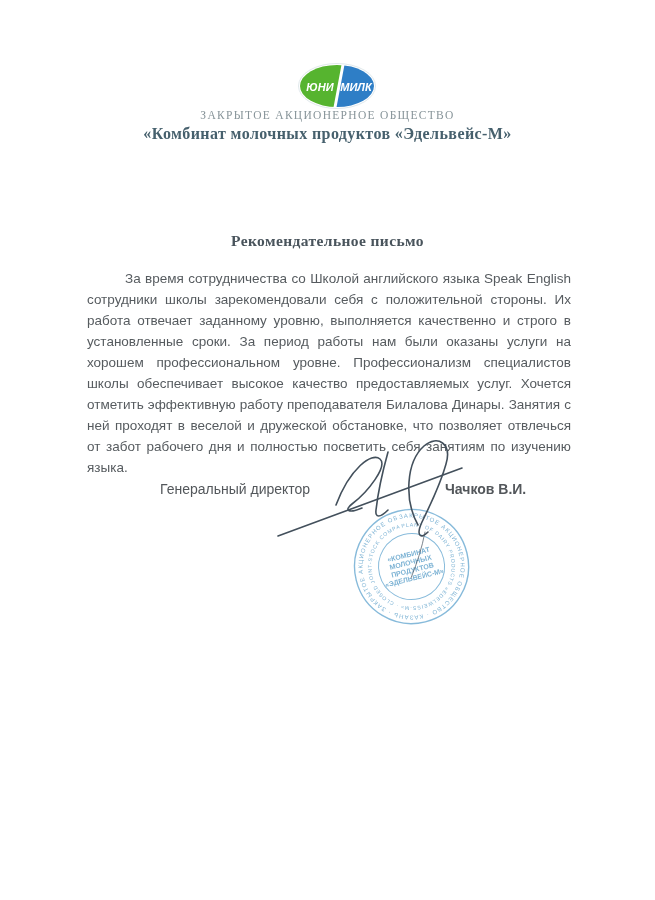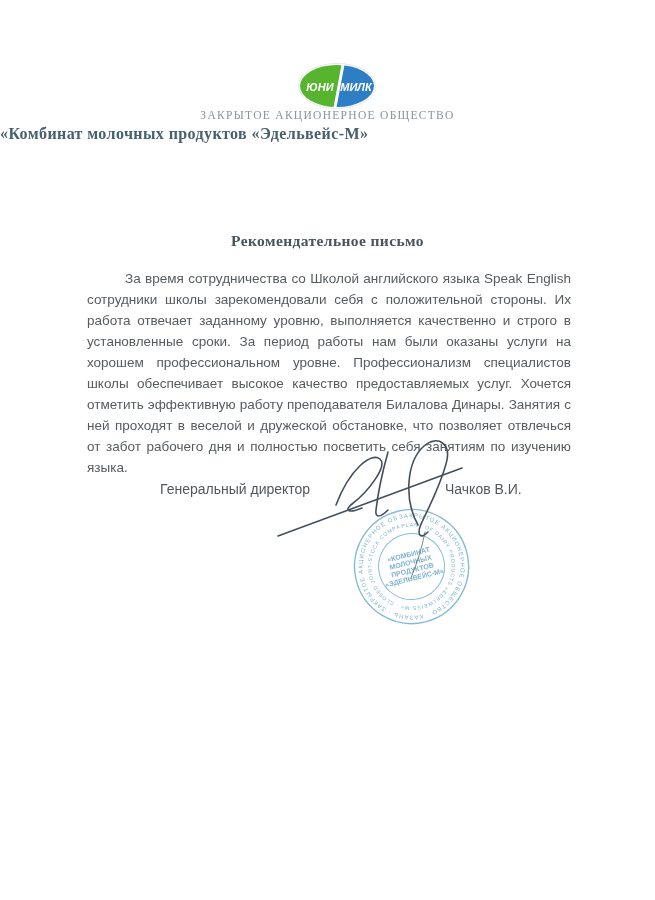--- a/index.html
+++ b/index.html
@@ -35,21 +35,21 @@
     font-family: "Liberation Serif", serif;
     font-size: 11.5px;
     letter-spacing: 1.3px;
     color: #879499;
   }
   .org-name {
     position: absolute;
     left: 0;
     top: 125px;
     width: 655px;
-    text-align: left;
+    text-align: center;
     font-family: "Liberation Serif", serif;
     font-size: 16px;
     font-weight: bold;
     letter-spacing: 0.4px;
     color: #46606d;
   }
 
   
   .letter-title {
     position: absolute;
@@ -82,21 +82,21 @@
     top: 481px;
     font-size: 14px;
     font-weight: normal;
     color: #53575b;
   }
   .sig-name {
     position: absolute;
     left: 445px;
     top: 481px;
     font-size: 14px;
-    font-weight: normal;
+    font-weight: bold;
     color: #53575b;
   }
 
   
   .stamp {
     position: absolute;
     left: 348px;
     top: 502px;
     width: 132px;
     height: 132px;

